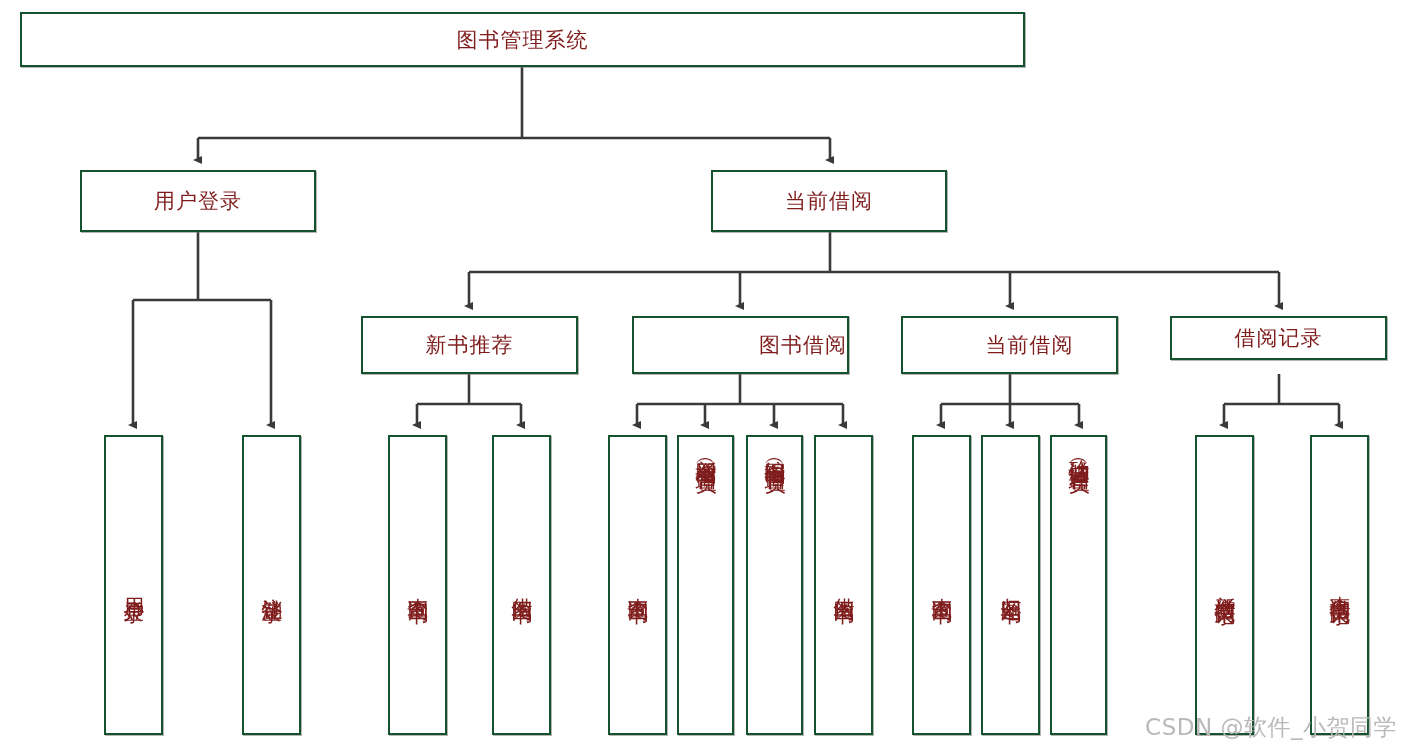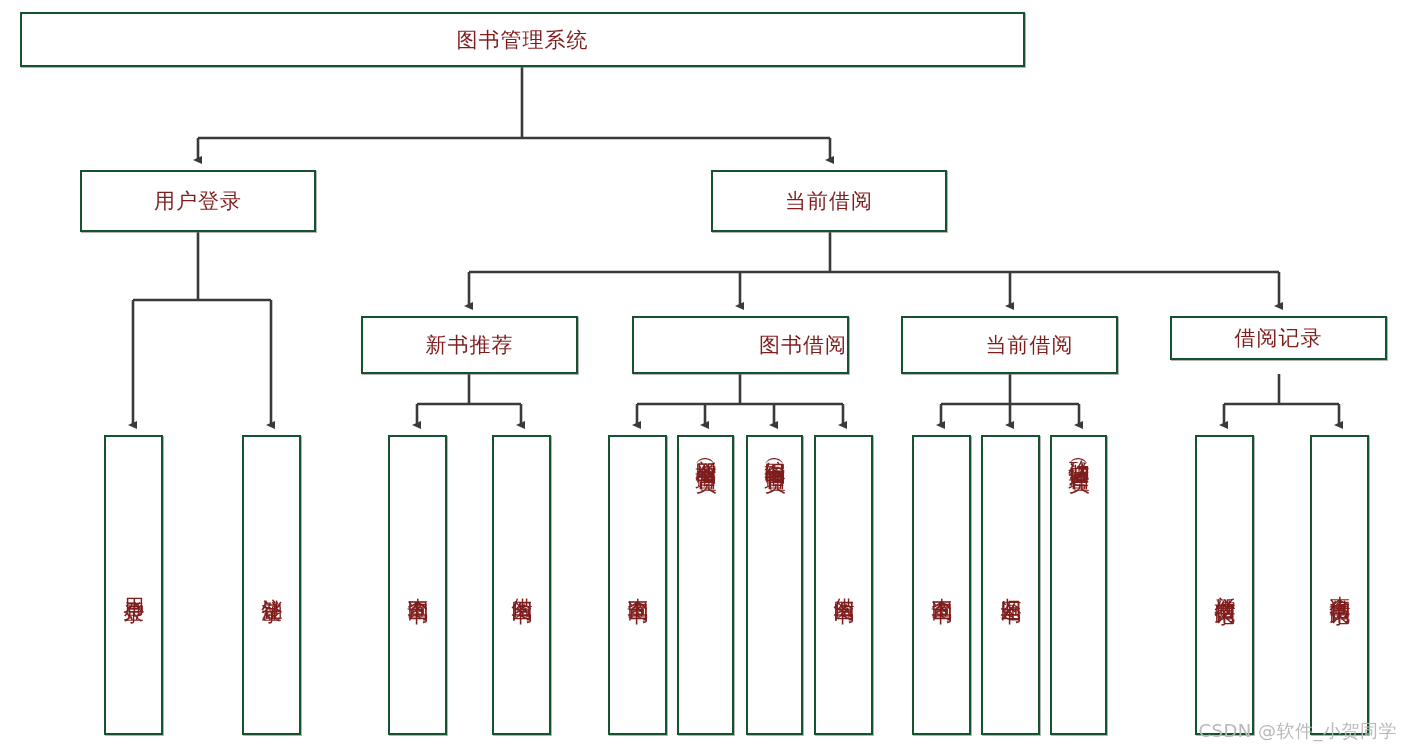--- a/index.html
+++ b/index.html
@@ -55,21 +55,21 @@
     white-space: nowrap;
   }
   .node.vert.centered {
     align-items: center;
     padding-top: 0;
   }
   .watermark {
     position: absolute;
     right: 8px;
     bottom: 4px;
-    font-size: 18px;
+    font-size: 23px;
     color: #b9b9b9;
     letter-spacing: 0.5px;
     white-space: nowrap;
     user-select: none;
   }
 </style>
 </head>
 <body>
 
 <div id="diagram-root">

